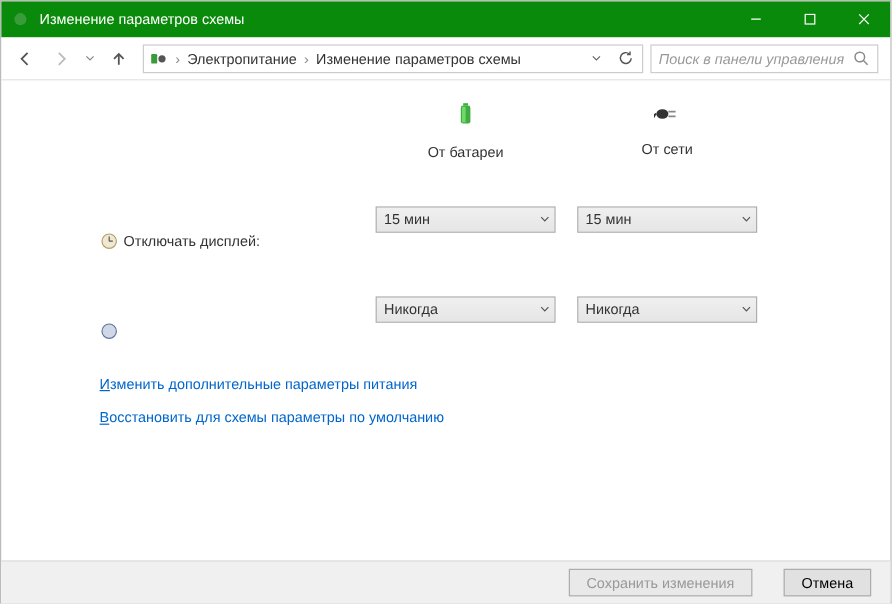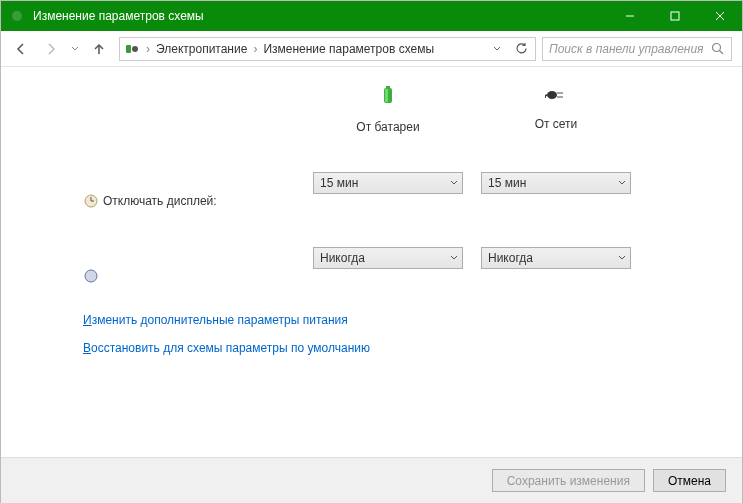--- a/index.html
+++ b/index.html
@@ -37,21 +37,21 @@
 .col-head { display: flex; align-items: center; gap: 12px; font-size: 12px; flex-direction: column; }
 .row-label { display: flex; align-items: center; gap: 4px; margin-top: 37px; }
 .row-label .icon { width: 16px; height: 16px; }
 .dropdown { position: relative; height: 22px; border: 1px solid #adadad; background: linear-gradient(#f0f0f0,#e5e5e5); display: flex; align-items: center; padding: 0 6px; font-size: 12px; cursor: pointer; }
 .dropdown .chev { position: absolute; right: 4px; top: 50%; transform: translateY(-50%); }
 
 .links { margin-top: 29px; }
 .links a { display: block; color: #0066cc; text-decoration: none; font-size: 12px; margin-bottom: 14px; cursor: pointer; }
 .links a .ul { text-decoration: underline; }
 
-.footer { position: absolute; bottom: 0; left: 1px; right: 1px; height: 46px; background: #f0f0f0; border-top: 1px solid #ddd; display: flex; align-items: center; justify-content: flex-end; padding: 0 16px; gap: 8px; }
+.footer { position: absolute; bottom: 0; left: 1px; right: 1px; height: 36px; background: #f0f0f0; border-top: 1px solid #ddd; display: flex; align-items: center; justify-content: flex-end; padding: 0 16px; gap: 26px; }
 .btn { height: 23px; padding: 0 14px; font-size: 12px; border: 1px solid #adadad; background: #e1e1e1; cursor: pointer; }
 .btn.disabled { color: #999; background: #e9e9e9; cursor: default; }
 </style>
 </head>
 <body>
 
 <div class="titlebar">
   <span class="app-icon">
     <svg width="14" height="14" viewBox="0 0 14 14">
         <circle cx="7" cy="7" r="5" fill="#3a9b3a"></circle>

